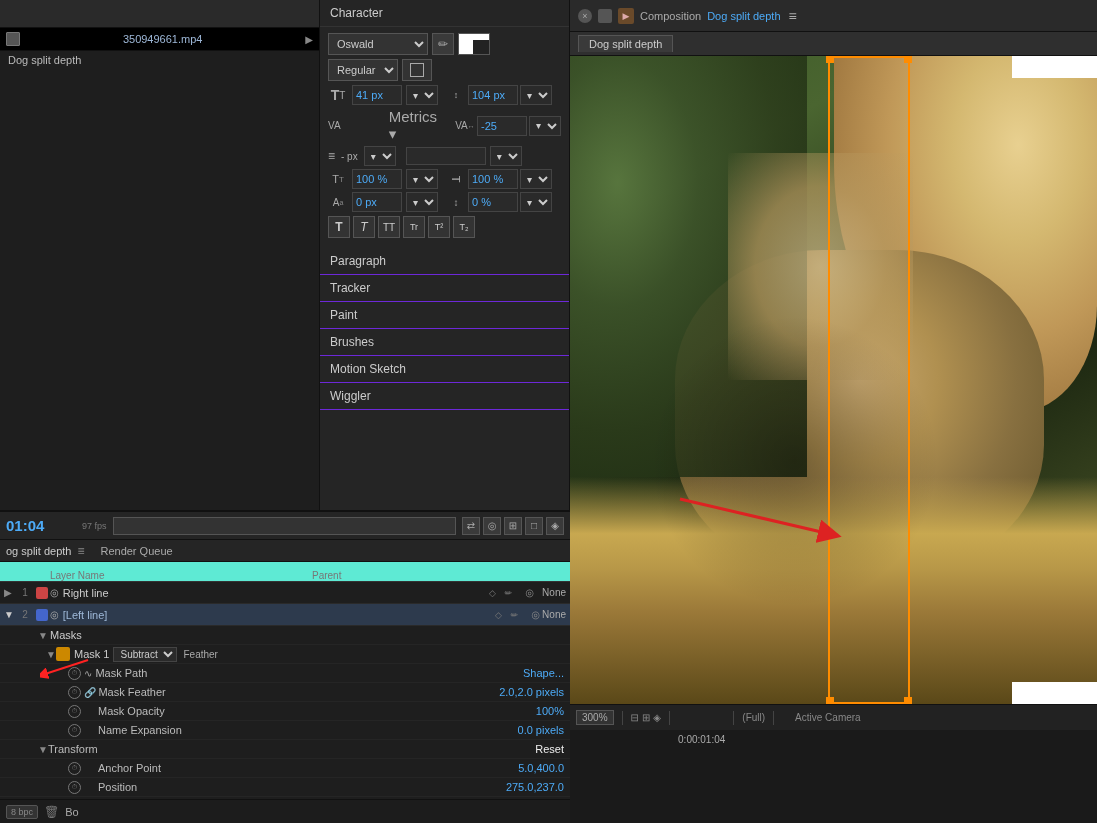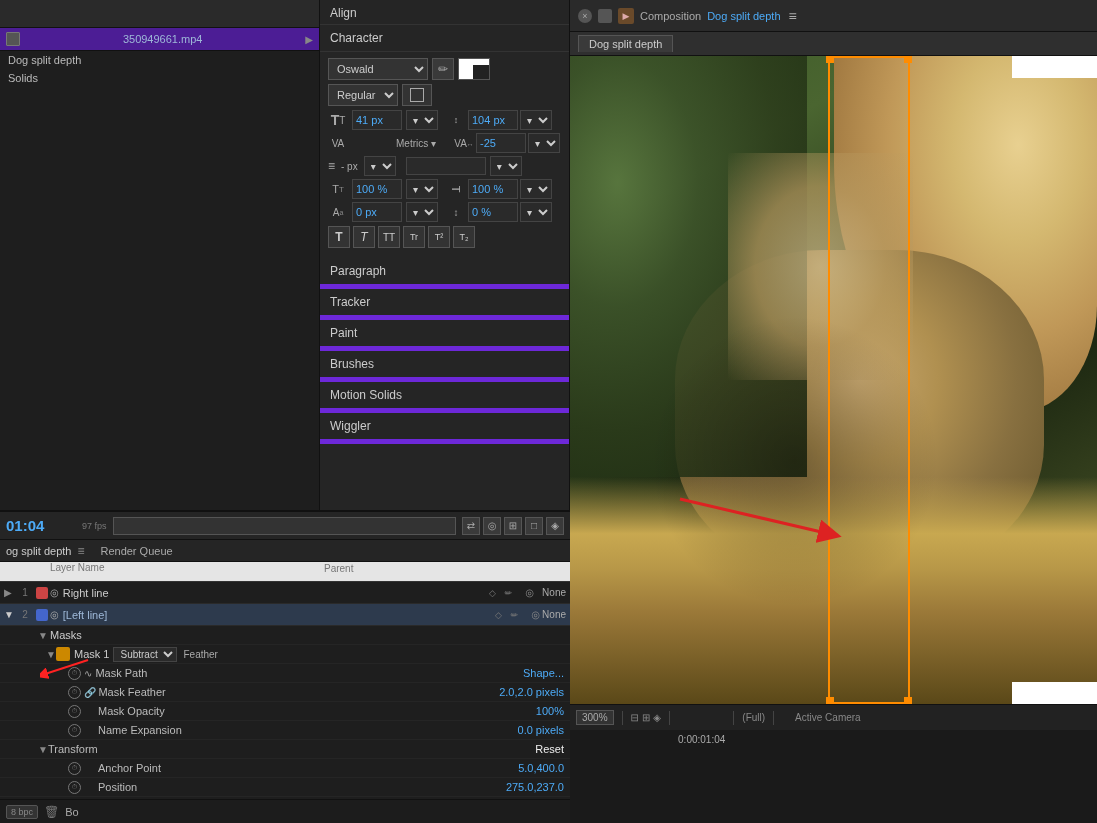--- a/index.html
+++ b/index.html
@@ -32,21 +32,21 @@
       align-items: center;
       padding: 0 6px;
       font-size: 10px;
       color: #aaa;
     }
 
     .file-row {
       display: flex;
       align-items: center;
       padding: 4px 6px;
-      background: #4c1d95;
+      background: #000000;
       border-bottom: 1px solid #111;
       justify-content: space-between;
     }
     .file-row span { color: #9eb8d8; font-size: 11px; }
     .file-icon {
       width: 14px; height: 14px;
       background: #555;
       border: 1px solid #777;
       border-radius: 1px;
       display: inline-block;
@@ -185,21 +185,21 @@
       color: #ccc;
       display: flex; align-items: center; justify-content: center;
       font-size: 12px;
       cursor: pointer;
     }
 
     .effects-list-item {
       padding: 6px 10px;
       font-size: 12px;
       color: #cccccc;
-      border-bottom: 5px solid #6d28d9;
+      border-bottom: 1px solid #6d28d9;
       cursor: pointer;
     }
 
     
     .right-panel {
       position: absolute;
       left: 570px; top: 0;
       width: 527px;
       height: 823px;
       background: #1a1a1a;
@@ -343,26 +343,26 @@
       width: 18px; height: 18px;
       background: #3a3a3a;
       border: 1px solid #555;
       display: flex; align-items: center; justify-content: center;
       font-size: 10px; color: #aaa;
       cursor: pointer;
     }
 
     .tl-col-header {
       height: 20px;
-      background: #e5e5e5;
-      display: flex;
-      align-items: flex-start;
+      background: #5eead4;
+      display: flex;
+      align-items: flex-end;
       padding: 0 4px;
       border-bottom: 1px solid #333;
-      gap: 20px;
+      gap: 8px;
     }
 
     .col-label { color: #777; font-size: 10px; }
 
     .tl-layer-row {
       height: 22px;
       display: flex;
       align-items: center;
       padding: 0 4px;
       border-bottom: 1px solid #2a2a2a;
@@ -466,30 +466,24 @@
     <span></span>
   </div>
   <div class="file-row">
     <span class="file-icon"></span>
     <span>350949661.mp4</span>
     <span style="color:#888;font-size:10px;">▶</span>
   </div>
   <div class="project-item">
     <span>Dog split depth</span>
   </div>
-  <div class="project-item">
-    <span>Solids</span>
-  </div>
 </div>
 
 <div class="middle-panel">
 
-  <div class="align-header">
-    <span>Align</span>
-  </div>
 
   <div class="middle-section-header">
     <span>Character</span>
   </div>
 
   <div class="char-panel">
 
     <div class="font-row">
       <select class="font-select">
         <option>Oswald</option>
@@ -524,21 +518,21 @@
         </div>
         <input class="metric-input" style="color: rgb(77, 171, 247);" value="104 px">
         <select class="metric-dropdown"><option>▾</option></select>
       </div>
     </div>
 
     <div class="char-metrics-row">
       <div class="metric-icon">
         <span style="font-size:10px;color:#aaa;">VA</span>
       </div>
-      <span style="font-size:10px;color:#aaa;cursor:pointer;padding-left:44px;">Metrics ▾</span>
+      <span style="font-size:15px;color:#aaa;cursor:pointer;padding-left:44px;">Metrics ▾</span>
       <div style="margin-left:14px;display:flex;align-items:center;gap:2px;">
         <div class="metric-icon">
           <span style="font-size:10px;color:#aaa;">VA</span>
             <span style="font-size:7px;color:#888;">↔</span>
         </div>
         <input class="metric-input" style="color: rgb(77, 171, 247);" value="-25">
         <select class="metric-dropdown"><option>▾</option></select>
       </div>
     </div>
 
@@ -606,21 +600,21 @@
 
   <div class="effects-list-item">
     <span>Paint</span>
   </div>
 
   <div class="effects-list-item">
     <span>Brushes</span>
   </div>
 
   <div class="effects-list-item">
-    <span>Motion Solids</span>
+    <span>Motion Sketch</span>
   </div>
 
 
   <div class="effects-list-item">
     <span>Wiggler</span>
   </div>
 </div>
 
 <div class="timeline-section">
 

